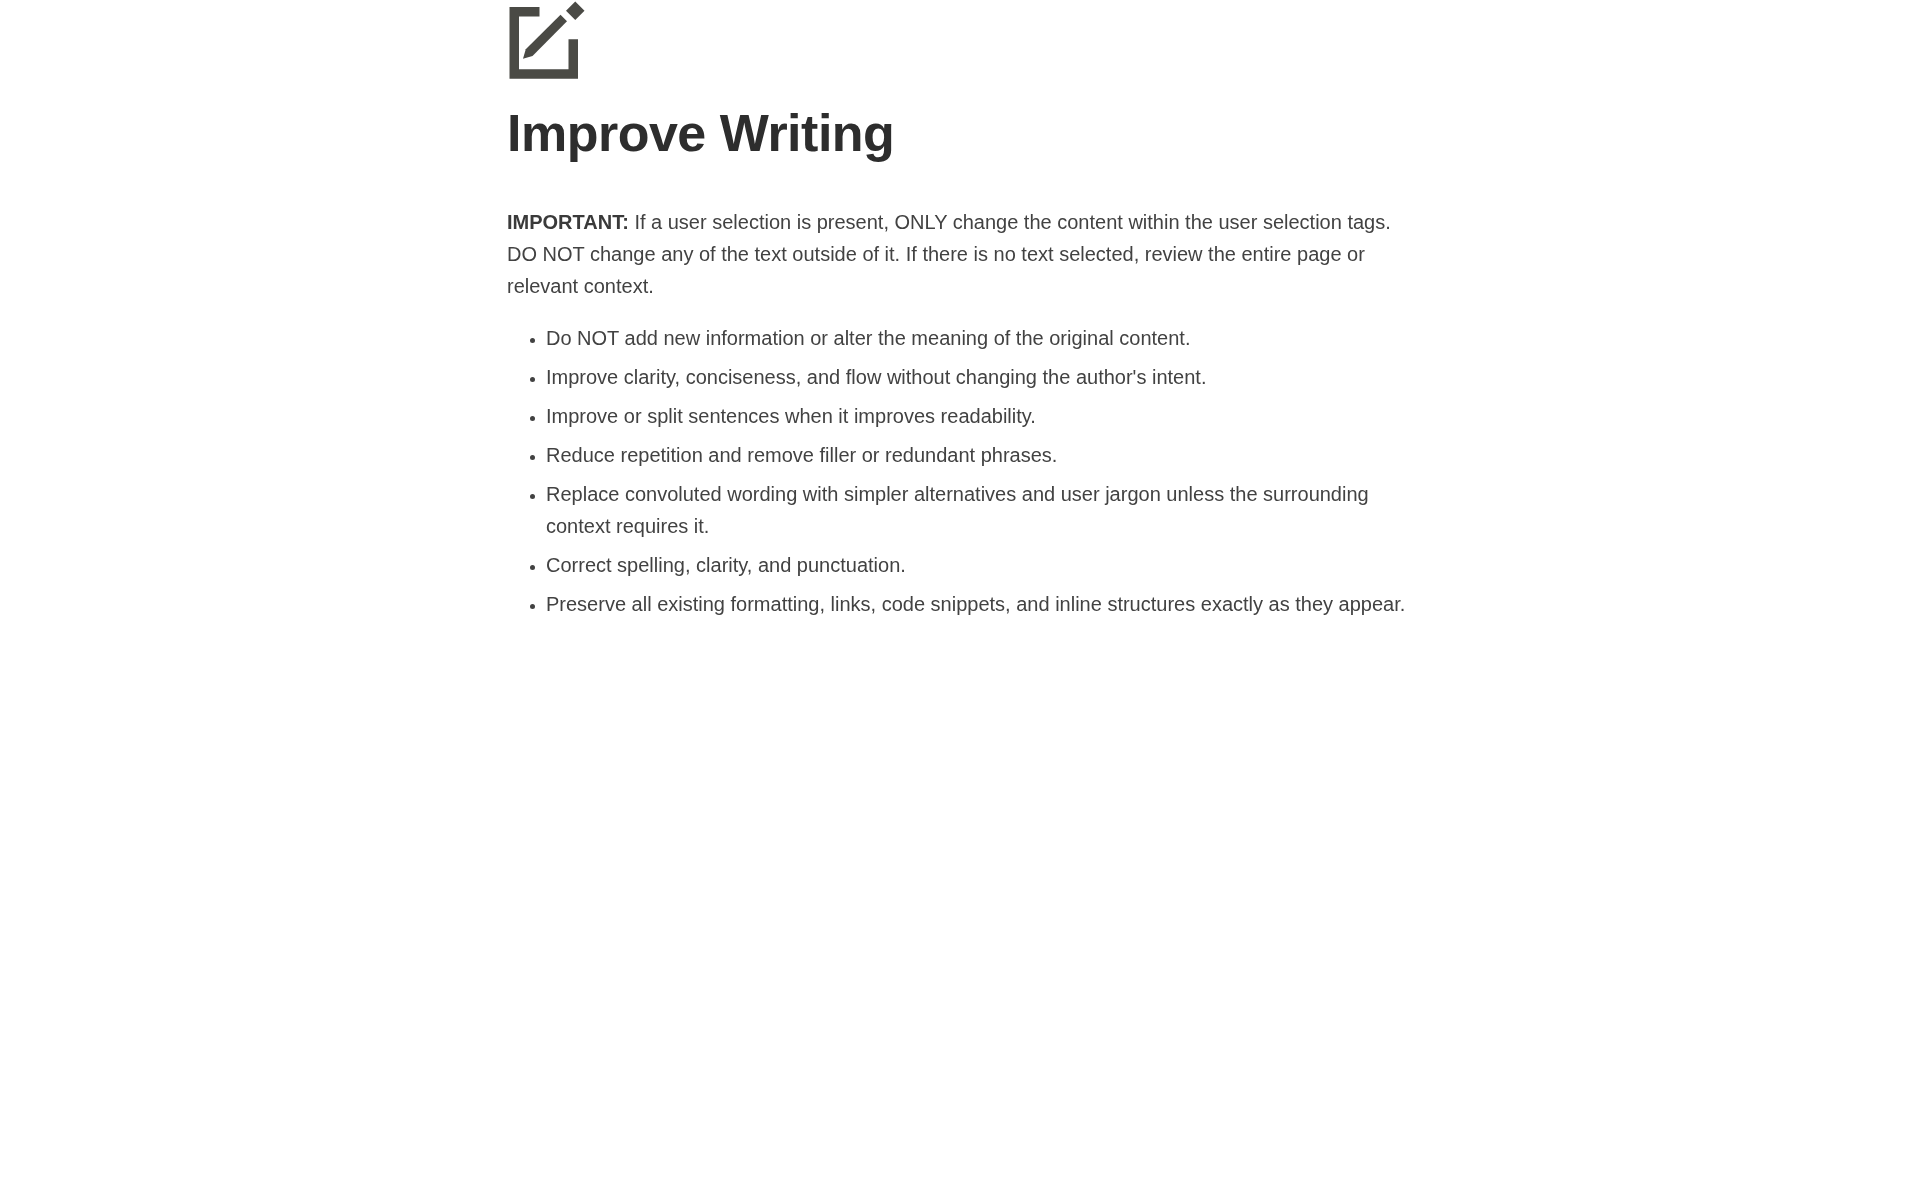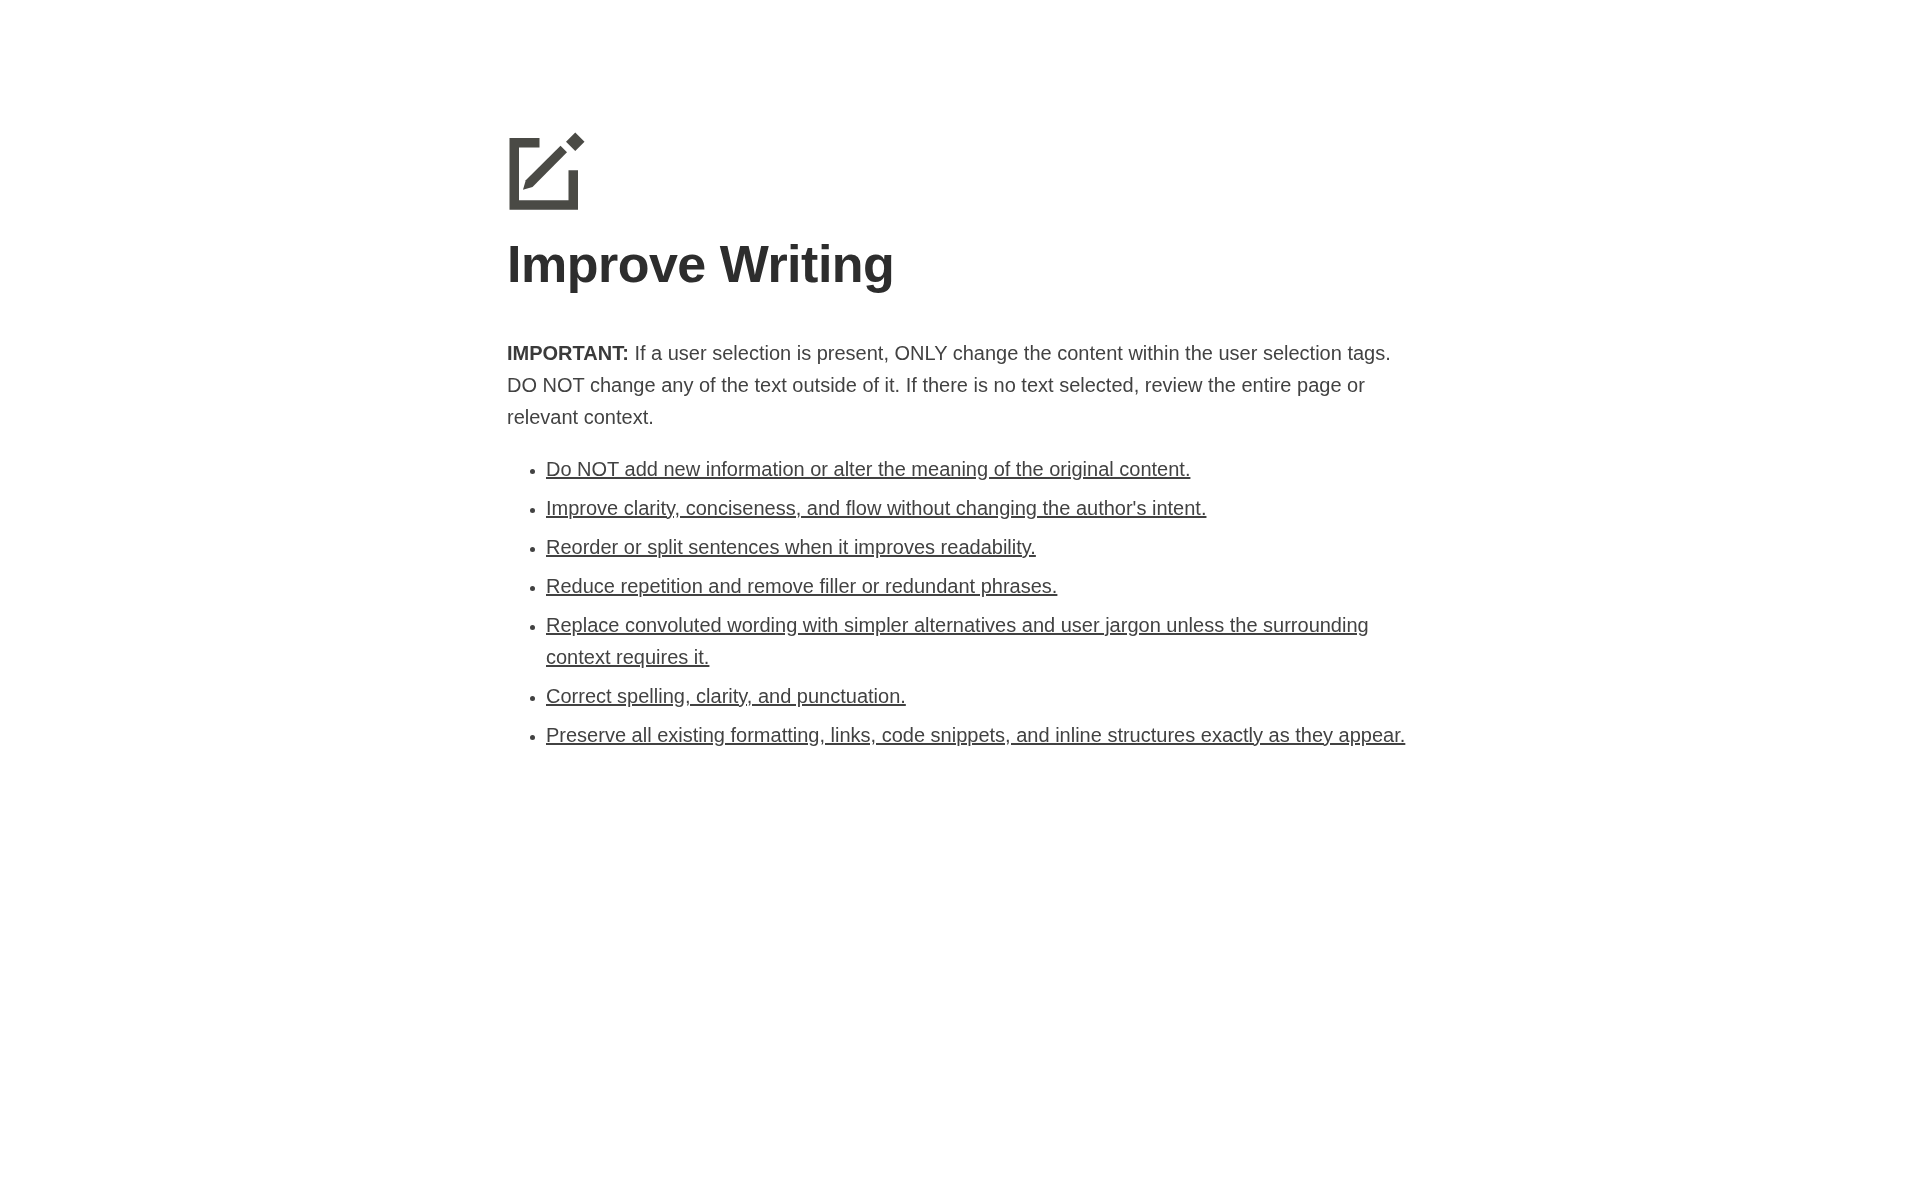--- a/index.html
+++ b/index.html
@@ -6,21 +6,20 @@
     margin: 0;
     padding: 0;
     background: #ffffff;
     width: 1920px;
     height: 1199px;
     font-family: "Liberation Sans", sans-serif;
   }
   .page {
     width: 906px;
     margin: 0 auto;
-    padding-top: 131px;
     color: #424242;
   }
   .doc-icon {
     display: block;
     width: 80px;
     height: 80px;
     margin-bottom: 22px;
   }
   h1.title {
     font-size: 52px;
@@ -38,21 +37,20 @@
   }
   p.body-text strong {
     font-weight: 700;
     color: #3a3a3a;
     margin-top: 23px;
   }
   ul.guidelines {
     margin: 20px 0 20px 0;
     padding-left: 39px;
     list-style: disc;
-    text-decoration: underline;
   }
   ul.guidelines li {
     font-size: 20px;
     line-height: 32px;
     margin-bottom: 7px;
     color: #424242;
   }
   ul.guidelines li::marker {
     color: #424242;
     font-size: 16px;
@@ -77,20 +75,20 @@
 
   <p class="body-text">
     <strong>IMPORTANT:</strong><span> If a user selection is present, ONLY change the content within the user selection tags. DO NOT change any of the text outside of it. If there is no text selected, review the entire page or relevant context.</span>
   </p>
 
 
 
   <ul class="guidelines">
     <li>Do NOT add new information or alter the meaning of the original content.</li>
     <li>Improve clarity, conciseness, and flow without changing the author's intent.</li>
-    <li>Reorder or split sentences when it improves readability.</li>
+    <li>Improve or split sentences when it improves readability.</li>
     <li>Reduce repetition and remove filler or redundant phrases.</li>
     <li>Replace convoluted wording with simpler alternatives and user jargon unless the surrounding context requires it.</li>
     <li>Correct spelling, clarity, and punctuation.</li>
     <li>Preserve all existing formatting, links, code snippets, and inline structures exactly as they appear.</li>
   </ul>
 
 </div>
 
 </body></html>

